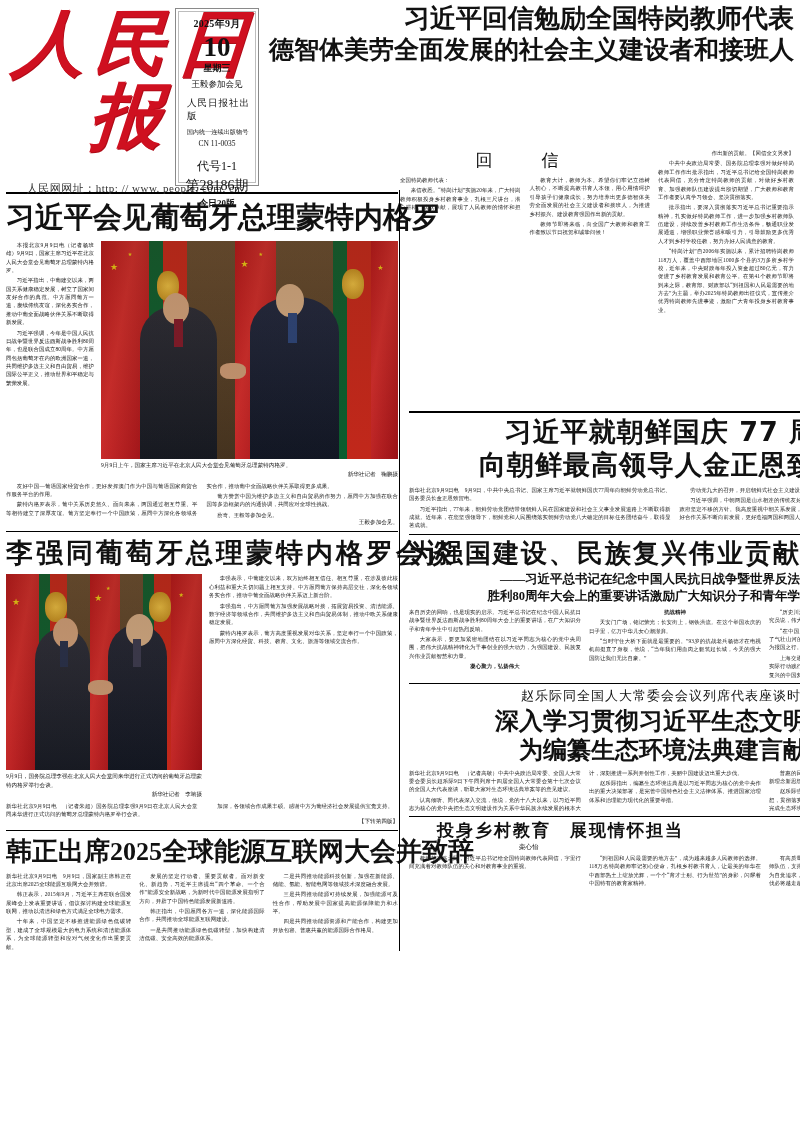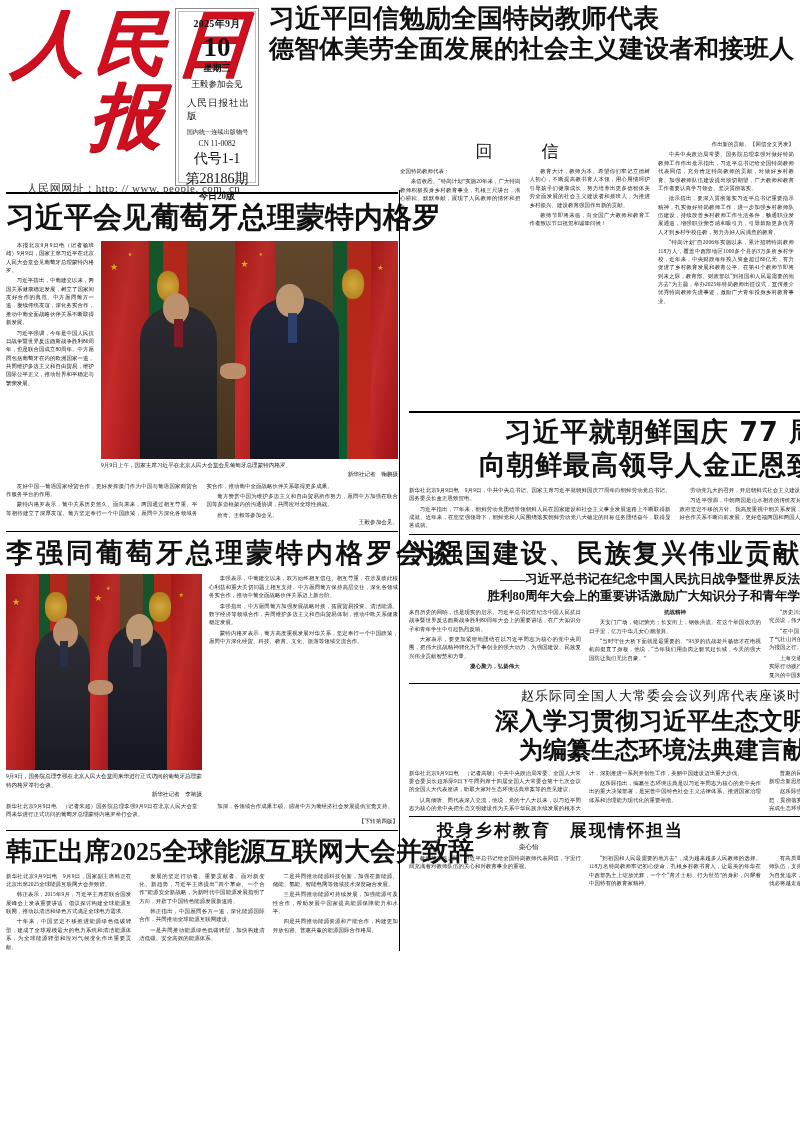--- a/index.html
+++ b/index.html
@@ -48,37 +48,37 @@
     display:flex;flex-direction:column;align-items:center;justify-content:flex-start;
     padding-top:5px;
   }
   .d-ym{font-size:10px;font-weight:bold;letter-spacing:.3px;}
   .d-day{font-size:27px;font-weight:bold;line-height:1.05;margin:2px 0 1px;}
   .d-week{font-size:9px;font-weight:bold;}
   .d-lunar{font-size:8.5px;margin-top:4px;}
   .d-pub{font-size:9.5px;margin-top:6px;letter-spacing:1px;padding-left:8px;}
   .d-small{font-size:6.5px;margin-top:5px;transform:scale(.95);}
   .d-cn{font-size:7.5px;margin-top:2px;}
-  .d-code{font-size:14px;margin-top:2px;text-align:center;}
+  .d-code{font-size:12px;margin-top:10px;text-align:center;}
   .d-issue{font-size:14px;margin-top:2px;}
   .d-pages{font-size:9px;margin-top:2px;font-weight:bold;}
 
   
   .tr-head1{
     font-family:"DejaVu Sans","Liberation Sans",sans-serif;
-    font-size:26px;font-weight:bold;text-align:left;letter-spacing:0px;
+    font-size:26px;font-weight:bold;text-align:right;letter-spacing:0px;
     line-height:1.12;white-space:nowrap;
   }
   .tr-head2{
     font-family:"DejaVu Sans","Liberation Sans",sans-serif;
     font-size:29px;font-weight:bold;text-align:center;
     line-height:1.2;margin-top:2px;white-space:nowrap;
   }
   .tr-head3{
-    font-family:Liberation Serif, serif;
+    font-family:Liberation Sans, sans-serif;
     font-size:25px;font-weight:bold;text-align:center;
     line-height:1.2;margin-top:1px;white-space:nowrap;
   }
   .tr-sub{
     font-size:16px;text-align:center;margin-top:4px;letter-spacing:1px;
     font-family:"Liberation Serif",serif;
   }
 
   
   .letter-title{text-align:center;font-size:17px;letter-spacing:16px;margin:6px 0 4px 0;font-weight:normal;}
@@ -184,35 +184,35 @@
       <div class="logo-url">人民网网址：http: // www. people. com. cn</div>
 
       <div class="datebox">
         <div class="datebox-inner">
           <div class="d-ym">2025年9月</div>
           <div class="d-day">10</div>
           <div class="d-week">星期三</div>
           <div class="d-lunar">王毅参加会见</div>
           <div class="d-pub">人民日报社出版</div>
           <div class="d-small">国内统一连续出版物号</div>
-          <div class="d-cn">CN 11-0082</div>
+          <div class="d-cn">CN 11-0035</div>
           <div class="d-code">代号1-1</div>
           <div class="d-issue">第28186期</div>
           <div class="d-pages">今日20版</div>
         </div>
       </div>
     </div>
 
     <div class="mh-right">
       <div class="tr-head1">习近平回信勉励全国特岗教师代表</div>
       <div class="tr-head3">德智体美劳全面发展的社会主义建设者和接班人</div>
     </div>
   </div>
 
-  <div style="position:absolute;left:400px;top:134px;width:394px;">
+  <div style="position:absolute;left:400px;top:143px;width:394px;">
     <div style="display:flex;gap:8px;">
       <div style="width:250px;">
         <div class="letter-title">回　信</div>
         <div class="body-text cols2">
           <p class="noind">全国特岗教师代表：</p>
           <p>来信收悉。“特岗计划”实施20年来，广大特岗教师积极投身乡村教育事业，扎根三尺讲台，潜心耕耘、默默奉献，展现了人民教师的情怀和担当。</p>
           <p>教育大计，教师为本。希望你们牢记立德树人初心，不断提高教书育人本领，用心用情呵护引导孩子们健康成长，努力培养出更多德智体美劳全面发展的社会主义建设者和接班人，为推进乡村振兴、建设教育强国作出新的贡献。</p>
           <p>教师节即将来临，向全国广大教师和教育工作者致以节日祝贺和诚挚问候！</p>
         </div>
       </div>

